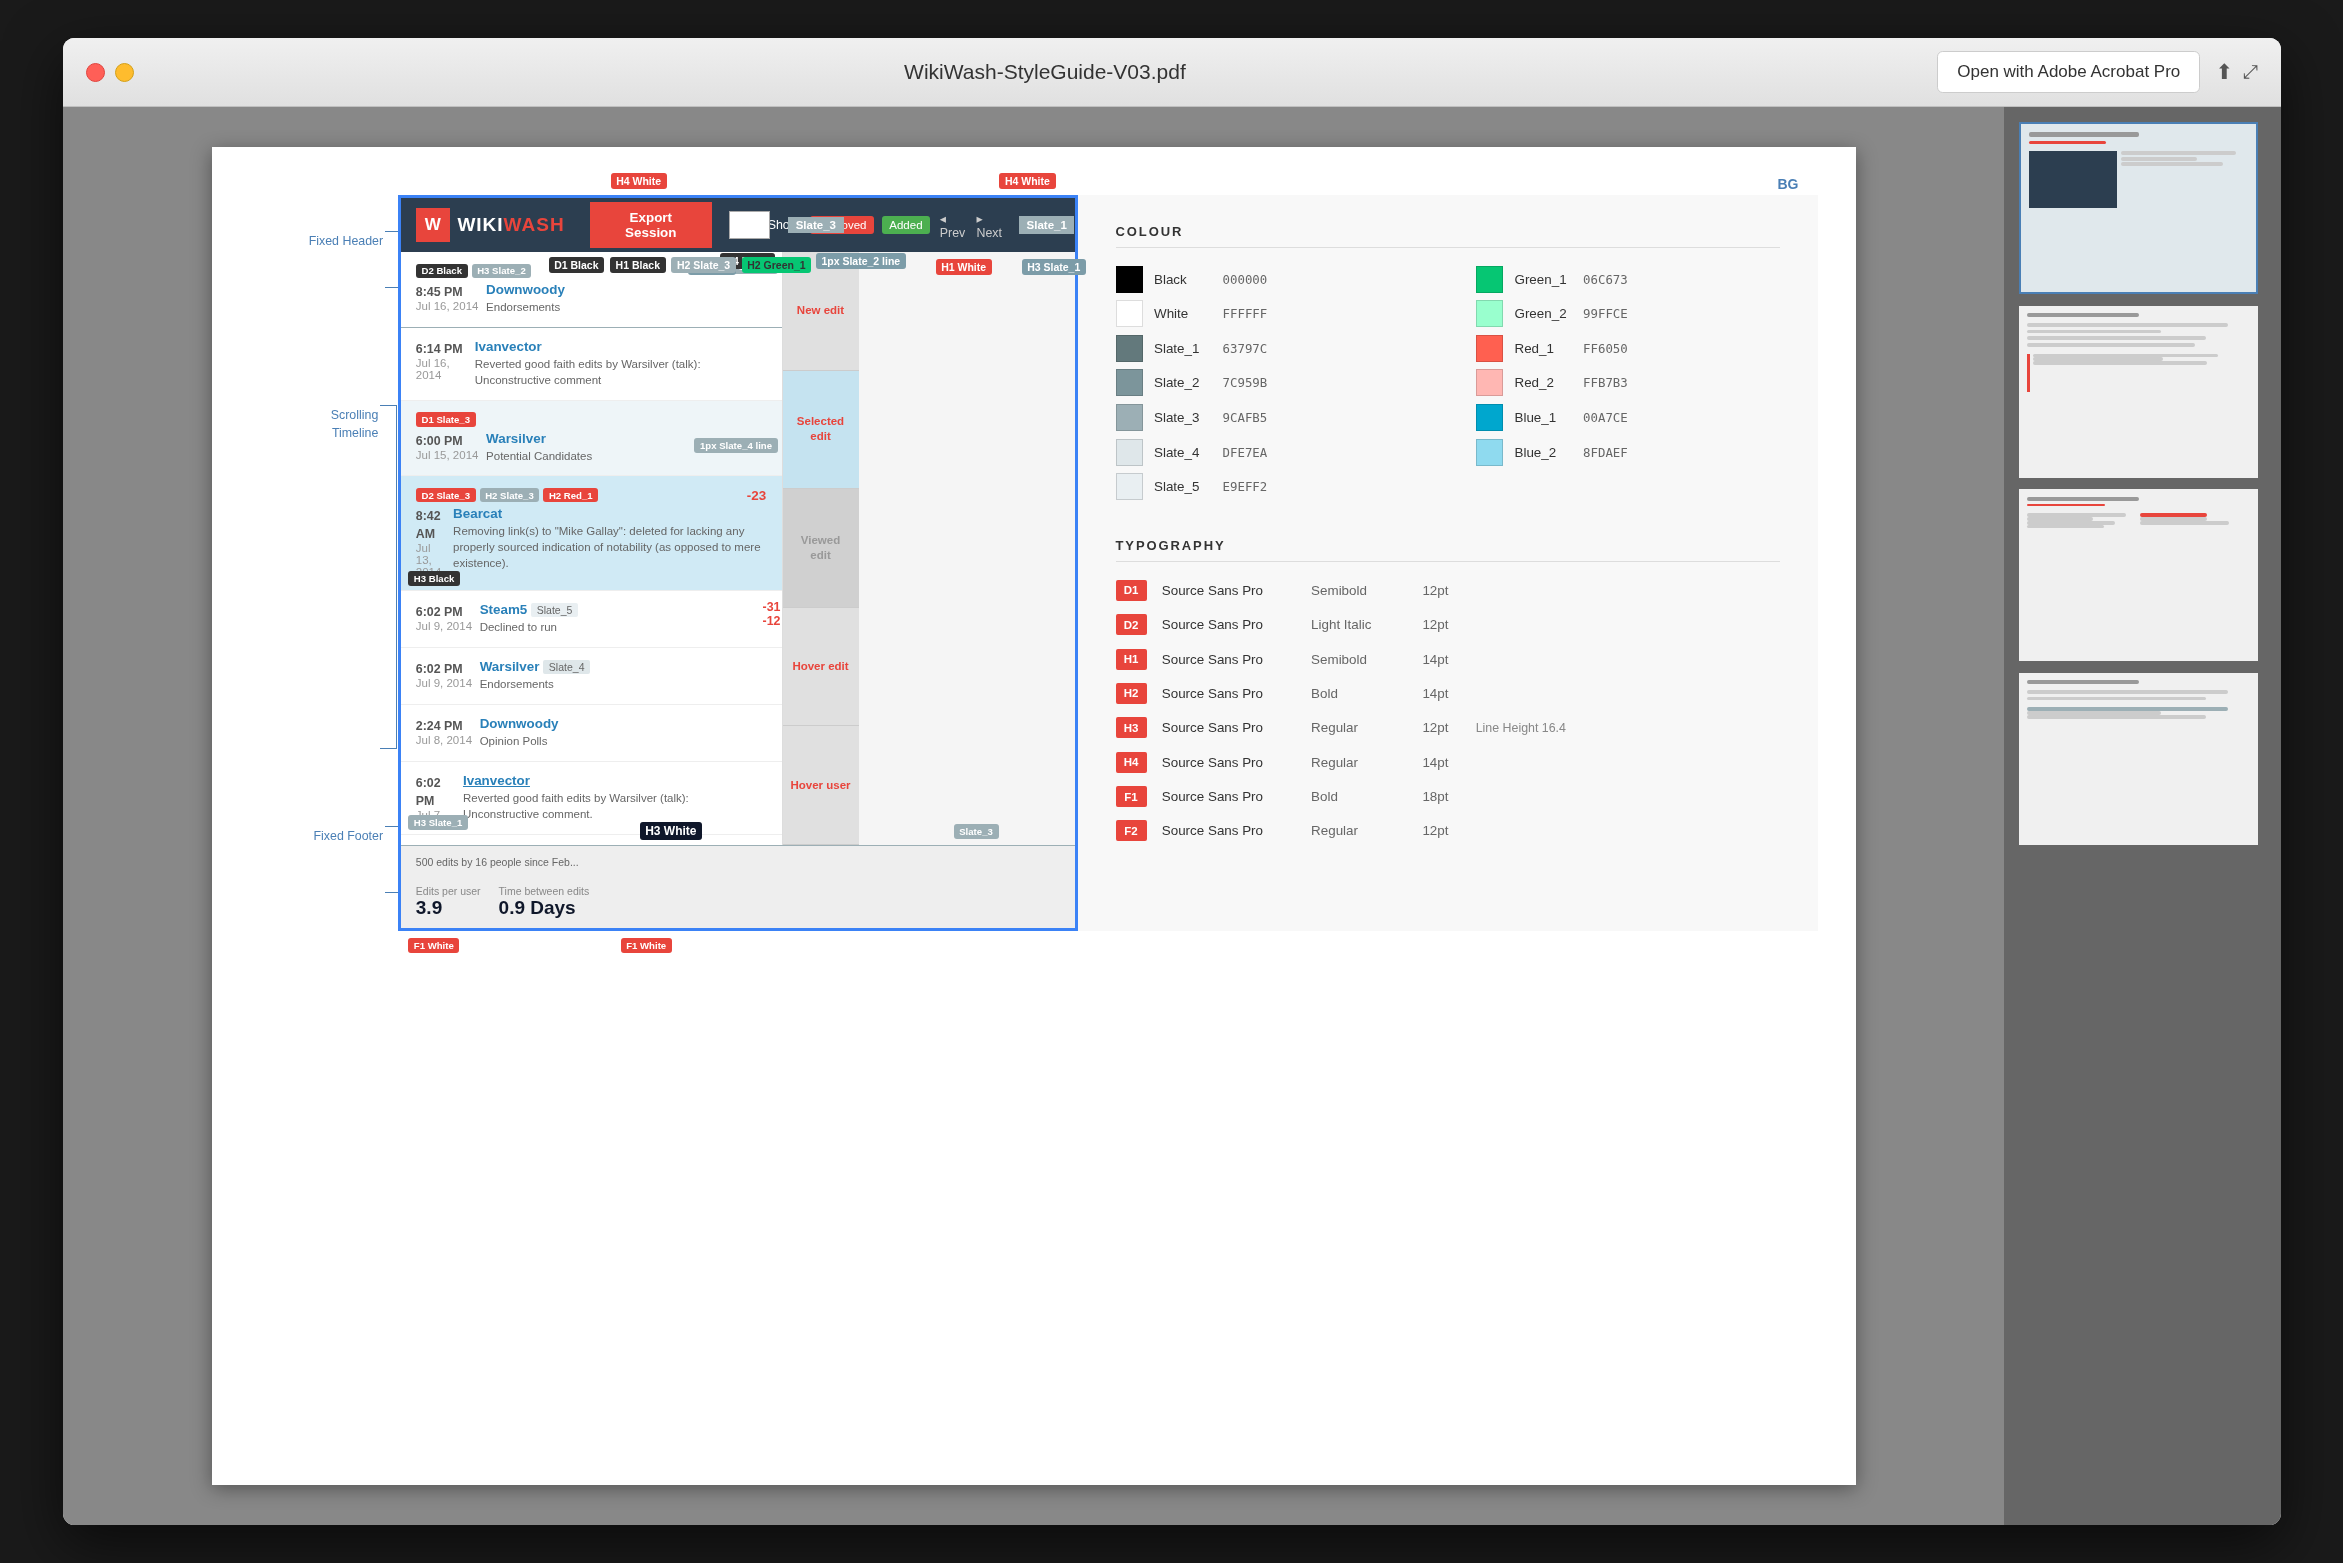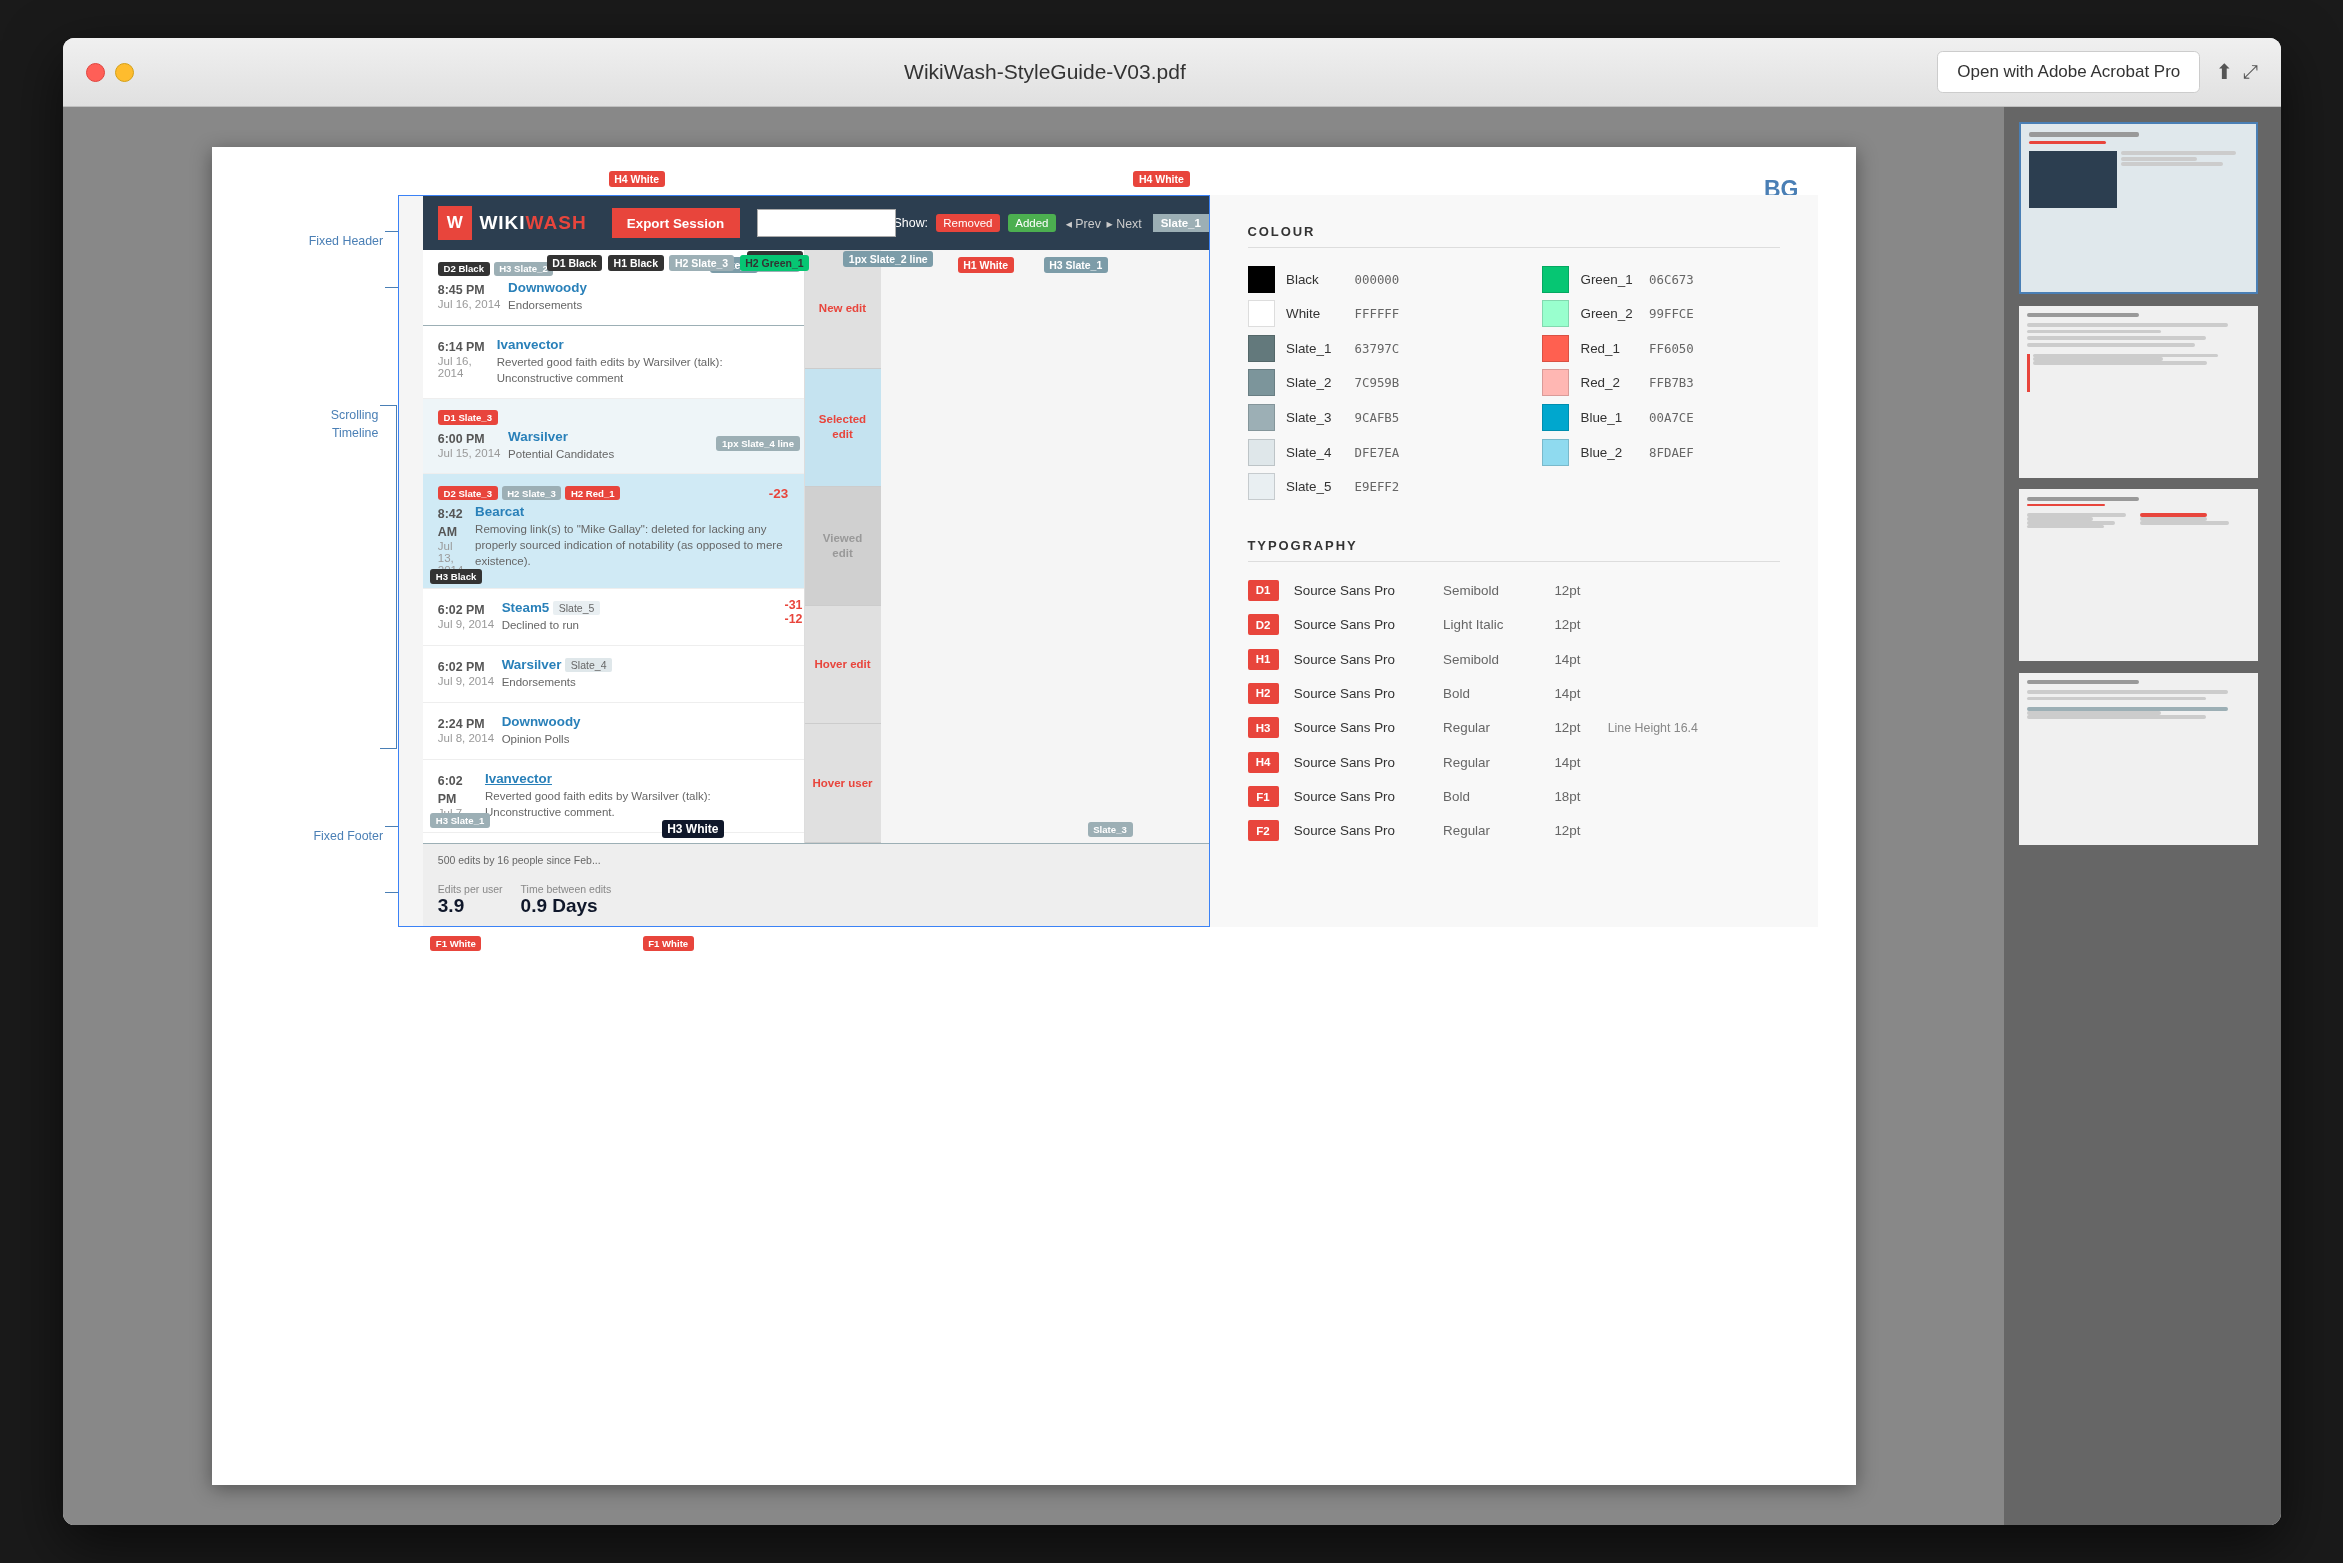--- a/index.html
+++ b/index.html
@@ -146,26 +146,25 @@
     
     .ui-area {
       display: flex;
       gap: 0;
       margin-top: 9.6px;
       position: relative;
     }
 
     
     .wikiwash-container {
-      width: 812px;
-      border: 1px solid #3b82f6;
+      width: 680px;
+      border: 3px solid #3b82f6;
       flex-shrink: 0;
       position: relative;
       background: #f5f5f5;
-      padding-left: 24px;
     }
 
     
     .ww-header {
       background: #2c3e50;
       padding: 0;
       height: 54px;
       display: flex;
       align-items: center;
       position: relative;
@@ -523,21 +522,21 @@
     <button class="fullscreen-btn">⤢</button>
   </div>
 
   <div class="main-content">
 
     <div class="pdf-viewer">
       <div class="pdf-page">
         <div class="page-inner">
 
 
-          <div style="position:absolute; top:29px; right:57px; color:#4a7fb5; font-size:23px; font-weight:600;">BG</div>
+          <div style="position:absolute; top:29px; right:57px; color:#4a7fb5; font-size:14px; font-weight:600;">BG</div>
 
           <div class="ui-area" style="position:relative; margin-top:19px;">
 
             <div style="width:148px; flex-shrink:0; position:relative;">
 
               <div style="position:absolute; top:36px; left:9.6px; text-align:right; width:124px;">
                 <span style="color:#4a7fb5; font-size:12.4px; font-weight:500;">Fixed Header</span>
                 <div style="position:absolute; right:-19px; top:0; width:17px; height:57px; border-right:1.9px solid #4a7fb5; border-top:1.9px solid #4a7fb5; border-bottom:1.9px solid #4a7fb5;"></div>
               </div>
 

